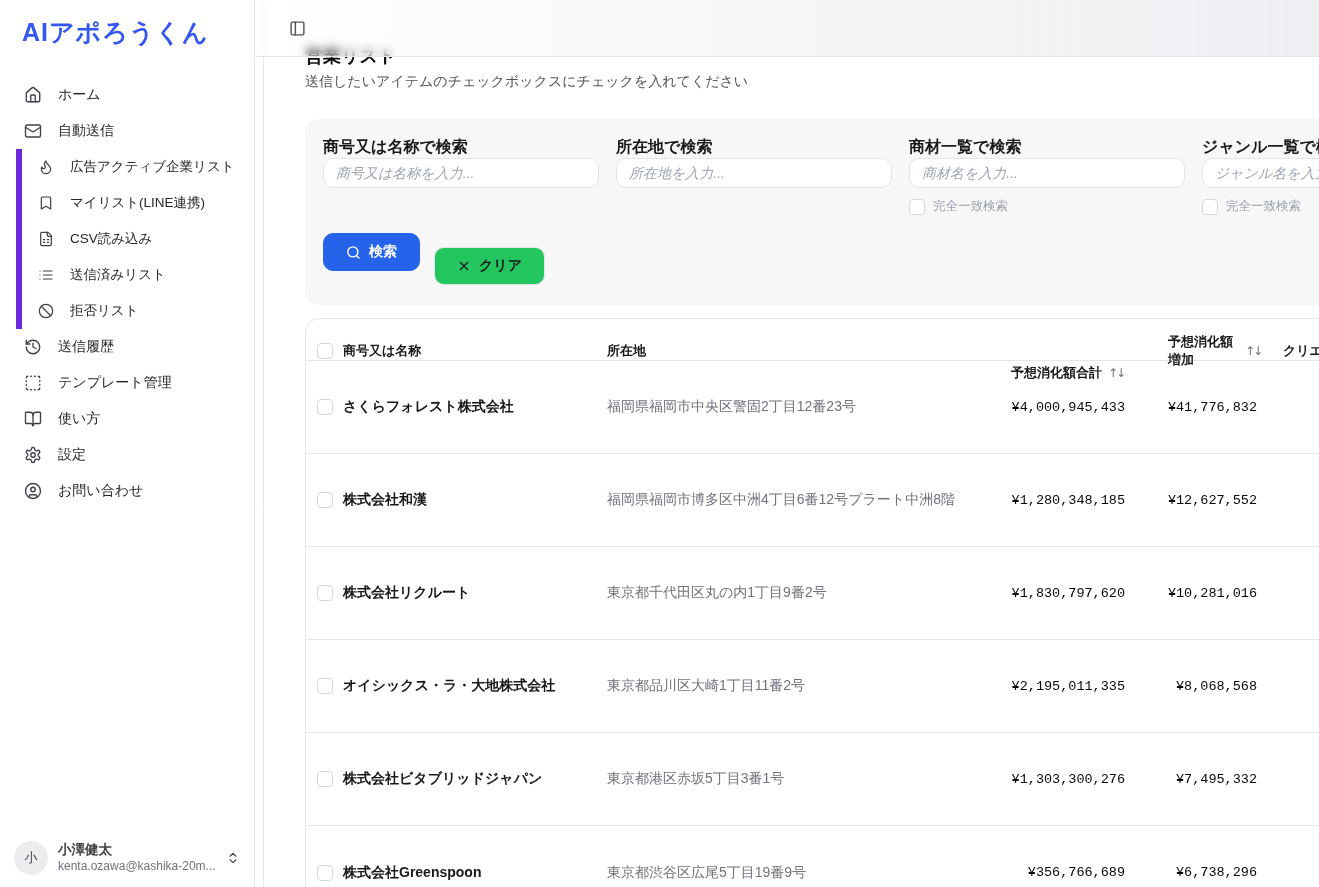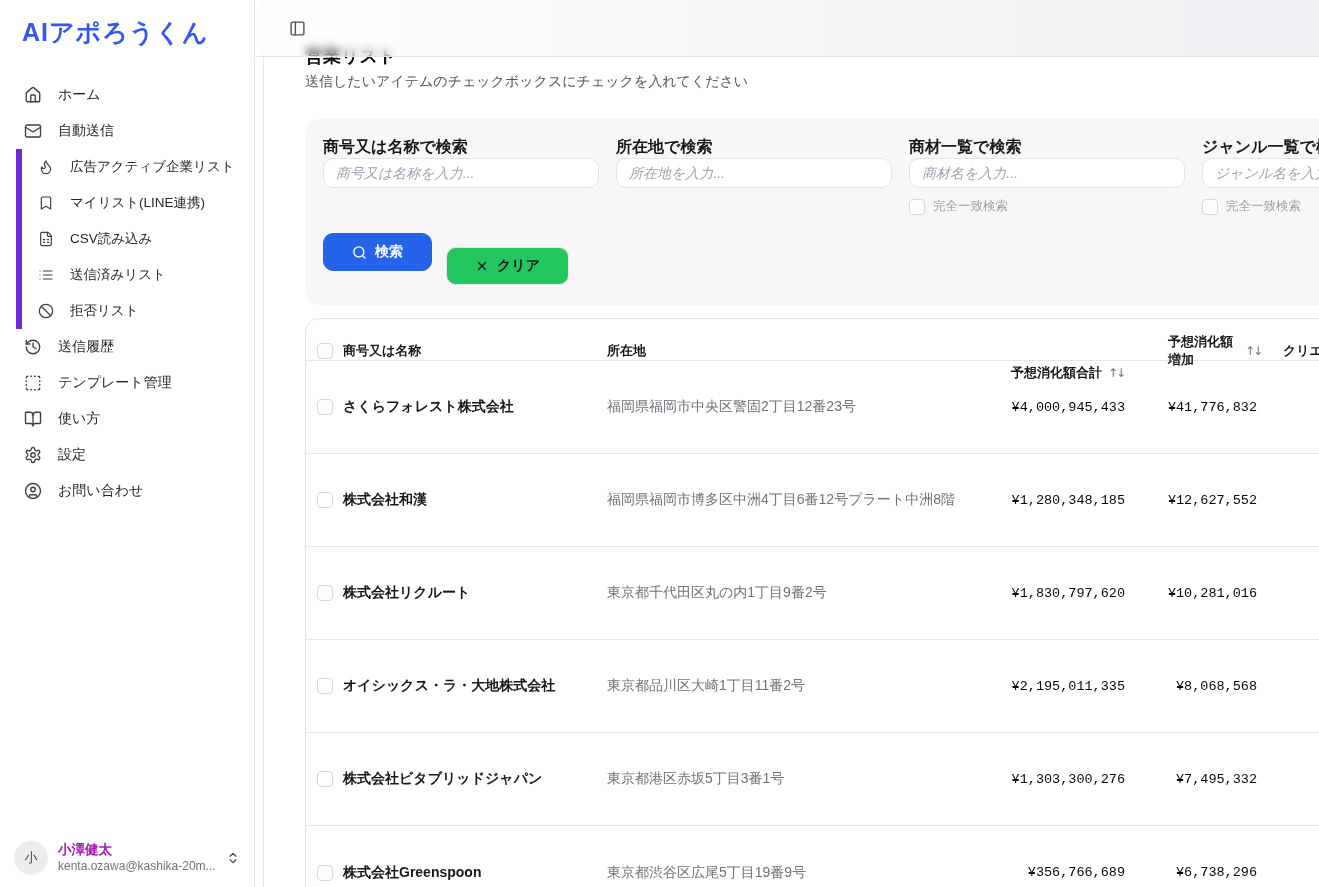--- a/index.html
+++ b/index.html
@@ -40,21 +40,21 @@
     position:absolute; left:0; right:0; bottom:0;
     padding:12px 14px; display:flex; align-items:center; gap:10px;
     cursor:pointer; background:#fff;
   }
   .avatar {
     width:34px; height:34px; border-radius:50%;
     background:#ededf0; color:#3f3f46; font-size:13px;
     display:flex; align-items:center; justify-content:center; flex:none;
   }
   .user-meta { min-width:0; }
-  .user-name { font-size:13.5px; font-weight:700; color:#a21caf; line-height:1.2; }
+  .user-name { font-size:13.5px; font-weight:700; color:#404040; line-height:1.2; }
   .user-email { font-size:12px; color:#71717a; white-space:nowrap; overflow:hidden; line-height:1.4; }
   .user-chevron { margin-left:auto; color:#3f3f46; flex:none; }
 
   
   .main {
     flex:1; position:relative; overflow:hidden;
     background:linear-gradient(90deg,#ffffff 0%,#f5f5f7 55%,#eeeef1 100%);
   }
   .content-card {
     position:absolute; left:8px; top:-26px;
@@ -92,21 +92,21 @@
     font-family:"Liberation Sans", sans-serif; outline:none;font-style:italic;
   }
   .filter-input::placeholder { color:#9ca3af; }
   .exact-row { margin-top:10px; display:flex; align-items:center; gap:8px; font-size:12.5px; color:#9aa0a8; }
   .cb {
     width:16px; height:16px; border:1px solid #d7d7dc; border-radius:4px;
     background:#fff; display:inline-block; flex:none; cursor:pointer;
   }
   .buttons-row { margin-top:18px; display:flex; gap:14px; }
   .btn { height:38px; border-radius:10px; font-size:14px; font-weight:700;
-    display:inline-flex; align-items:center; gap:8px; padding:0 28px; cursor:pointer;
+    display:inline-flex; align-items:center; gap:8px; padding:0 22px; cursor:pointer;
     font-family:"Liberation Sans", sans-serif; }
   .btn-search { background:#2563eb; border:1px solid #2563eb; color:#ffffff; }
   .btn-clear  { background:#22c55e; border:1px solid #e4e4e7; color:#18181b;margin-top:14px; }
 
   
   .table {
     margin-top:13px; width:1100px;
     border:1px solid #e6e6e9; border-radius:14px 14px 0 0;
     background:#fff;
   }

